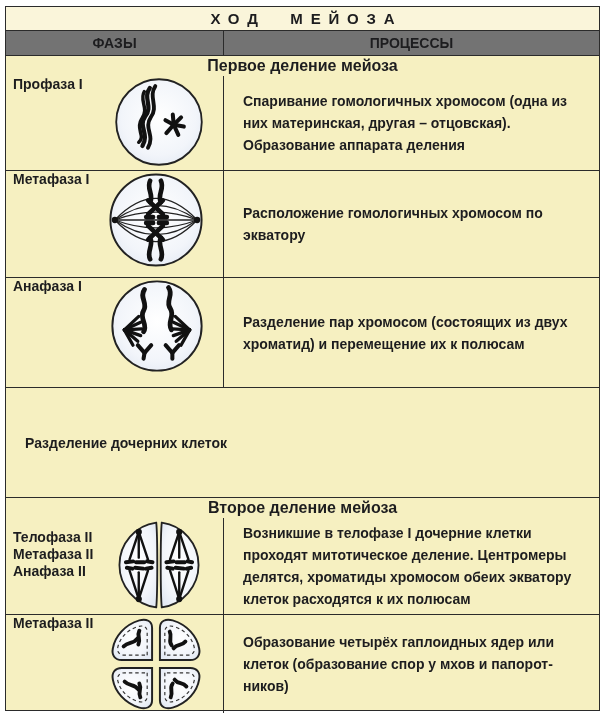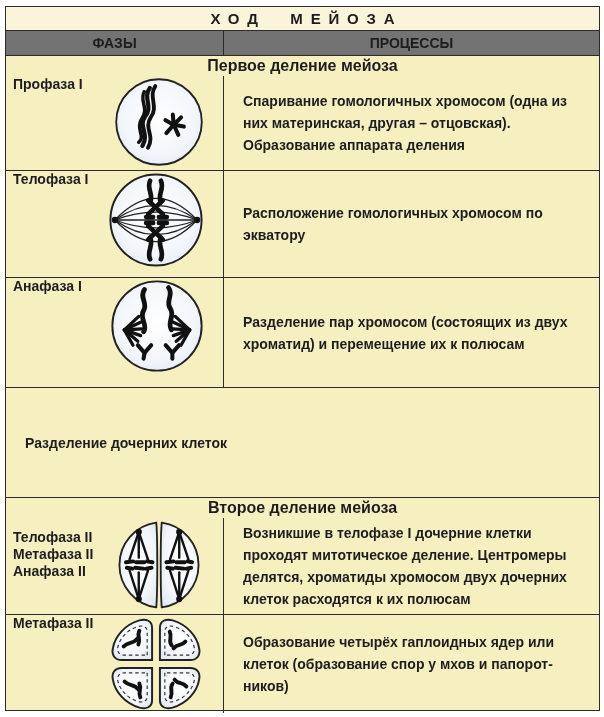--- a/index.html
+++ b/index.html
@@ -83,21 +83,21 @@
         </div>
         <div class="cell-right">
           <div class="proc-text">Спаривание гомологичных хромосом (одна из них материнская, другая – отцовская). Образование аппарата деления</div>
         </div>
       </div>
     </div>
 
     <div class="trow" style="flex:0 0 107px;">
       <div class="row-content">
         <div class="cell-left">
-          <div class="phase-label">Телофаза I</div>
+          <div class="phase-label">Метафаза I</div>
           <svg class="diagram" width="98" height="98" viewBox="0 0 100 100">
             <circle cx="50" cy="50" r="46.5" fill="url(#cellGrad)" stroke="#222" stroke-width="2"></circle>
             <g stroke="#222" fill="none" stroke-width="1.3">
               <path d="M8,50 Q50,6 92,50"></path>
                 <path d="M8,50 Q50,20 92,50"></path>
                 <path d="M8,50 Q50,34 92,50"></path>
               <path d="M8,50 Q50,94 92,50"></path>
                 <path d="M8,50 Q50,80 92,50"></path>
                 <path d="M8,50 Q50,66 92,50"></path>
               <path d="M8,50 L92,50" stroke-width="1.7"></path>
@@ -212,21 +212,21 @@
               <path d="M58,47 L66,46"></path>
                 <path d="M69,47 L78,47"></path>
                 <path d="M81,46 L86,47"></path>
               <path d="M59,53 L65,54"></path>
                 <path d="M68,53 L77,54"></path>
                 <path d="M80,54 L85,53"></path>
             </g>
           </svg>
         </div>
         <div class="cell-right">
-          <div class="proc-text">Возникшие в телофазе I дочерние клетки проходят митотическое деление. Центромеры делятся, хроматиды хромосом двух дочерних клеток расходятся к их полюсам</div>
+          <div class="proc-text">Возникшие в телофазе I дочерние клетки проходят митотическое деление. Центромеры делятся, хроматиды хромосом обеих экватору клеток расходятся к их полюсам</div>
         </div>
       </div>
     </div>
 
     <div class="trow last">
       <div class="row-content">
         <div class="cell-left">
           <div class="phase-label">Метафаза II</div>
           <svg class="diagram" width="98" height="98" viewBox="0 0 100 100">
             <g fill="url(#cellGrad)" stroke="#222" stroke-width="2">

